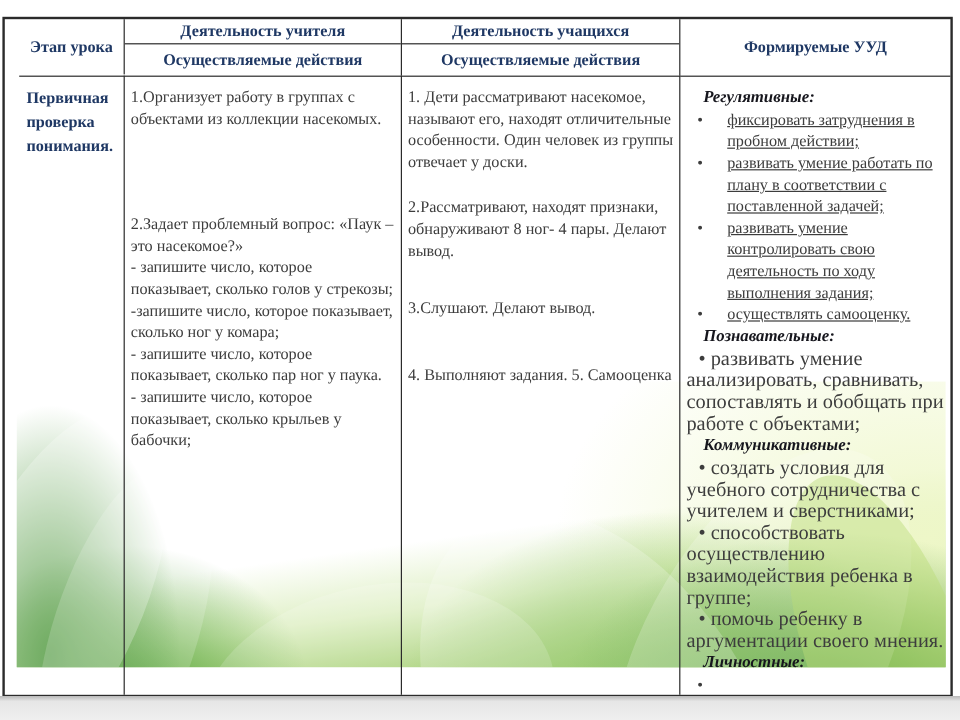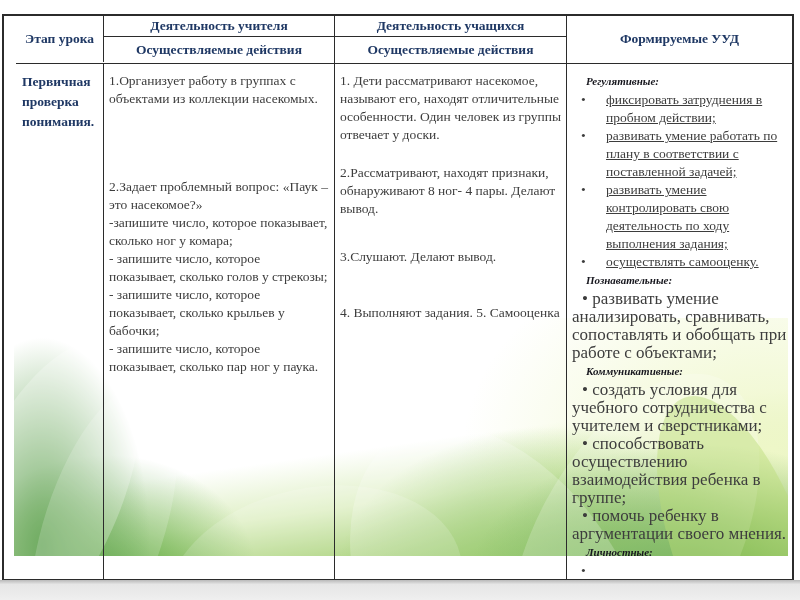--- a/index.html
+++ b/index.html
@@ -75,21 +75,21 @@
   
   .tp-1 { margin-top:70px; }
   .tp-2 { margin-top:52px; }
   .tp-3 { margin-top:14px; }
   
   .sp-1 { margin-top:20px; }
   .sp-2 { margin-top:30px; }
   .sp-3 { margin-top:38px; }
   
   .uud-title {
-    margin:0; padding-left:14px; font-size:11px; line-height:19px;
+    margin:0; padding-left:14px; font-size:14px; line-height:19px;
     font-weight:bold; font-style:italic; color:#16161d;
   }
   .uud-hang {
     display:flex; margin:0; font-size:13.5px; line-height:18px; color:#3d3d3d;
   }
   .uud-hang .blt { flex:none; width:34px; padding-left:9px; box-sizing:border-box; }
   .uud-hang .txt { flex:1 1 auto;text-decoration:underline; }
   .uud-inline {
     margin:0; font-size:17px; line-height:18px; color:#3d3d3d;
     text-indent:10px;
@@ -123,24 +123,24 @@
       <div class="cell c-uud hdr-cell hdr-span2">Формируемые УУД</div>
     </div>
 
     <div class="body-row">
       <div class="cell c-stage">
         <div class="stage-text">Первичная проверка понимания.</div>
       </div>
       <div class="cell c-teacher">
           <p class="para tp-0">1.Организует работу в группах с объектами из коллекции насекомых.</p>
           <p class="para tp-1">2.Задает проблемный вопрос: «Паук – это насекомое?»</p>
+          <p class="para tp-5">- запишите число, которое показывает, сколько голов у стрекозы;</p>
           <p class="para tp-4">-запишите число, которое показывает, сколько ног у комара;</p>
-          <p class="para tp-5">- запишите число, которое показывает, сколько голов у стрекозы;</p>
+          <p class="para tp-7">- запишите число, которое показывает, сколько пар ног у паука.</p>
           <p class="para tp-6">- запишите число, которое показывает, сколько крыльев у бабочки;</p>
-          <p class="para tp-7">- запишите число, которое показывает, сколько пар ног у паука.</p>
         </div>
       <div class="cell c-student">
           <p class="para sp-0">1. Дети рассматривают насекомое, называют его, находят отличительные особенности. Один человек из группы отвечает у доски.</p>
           <p class="para sp-1">2.Рассматривают, находят признаки, обнаруживают 8 ног- 4 пары. Делают вывод.</p>
           <p class="para sp-2">3.Слушают. Делают вывод.</p>
           <p class="para sp-3">4. Выполняют задания. 5. Самооценка</p>
         </div>
       <div class="cell c-uud">
           <p class="uud-title">Регулятивные:</p>
           <div class="uud-hang">

